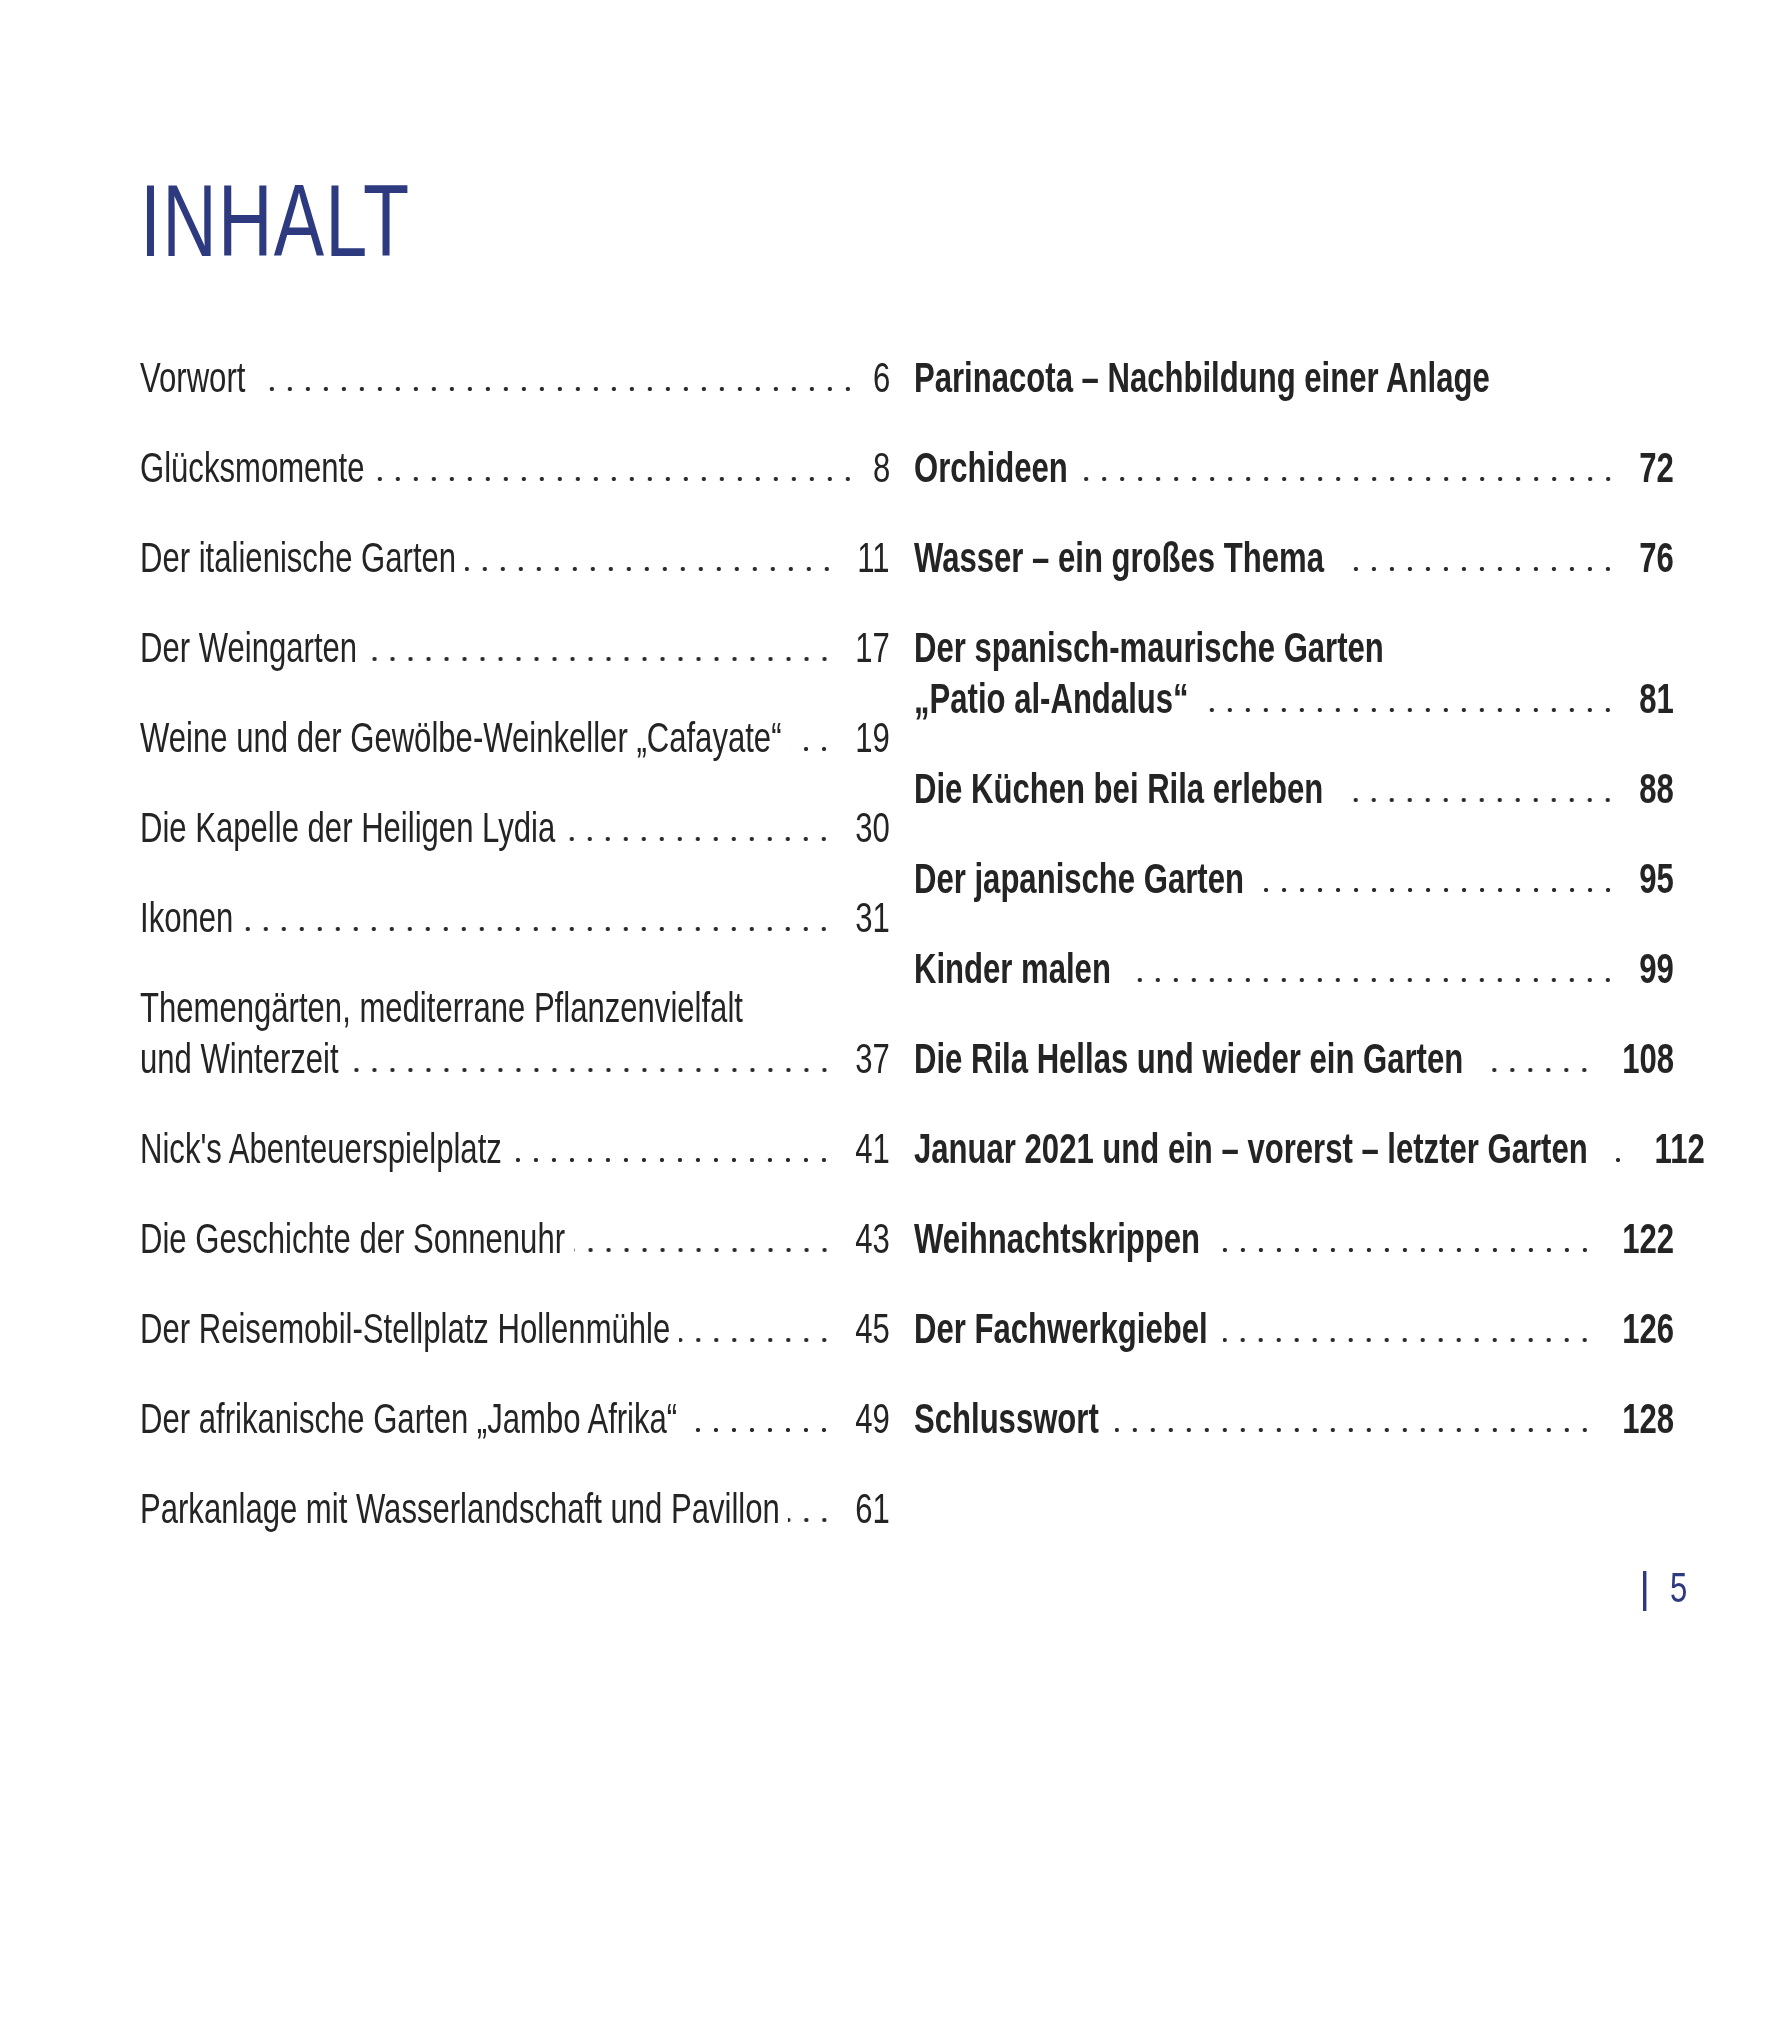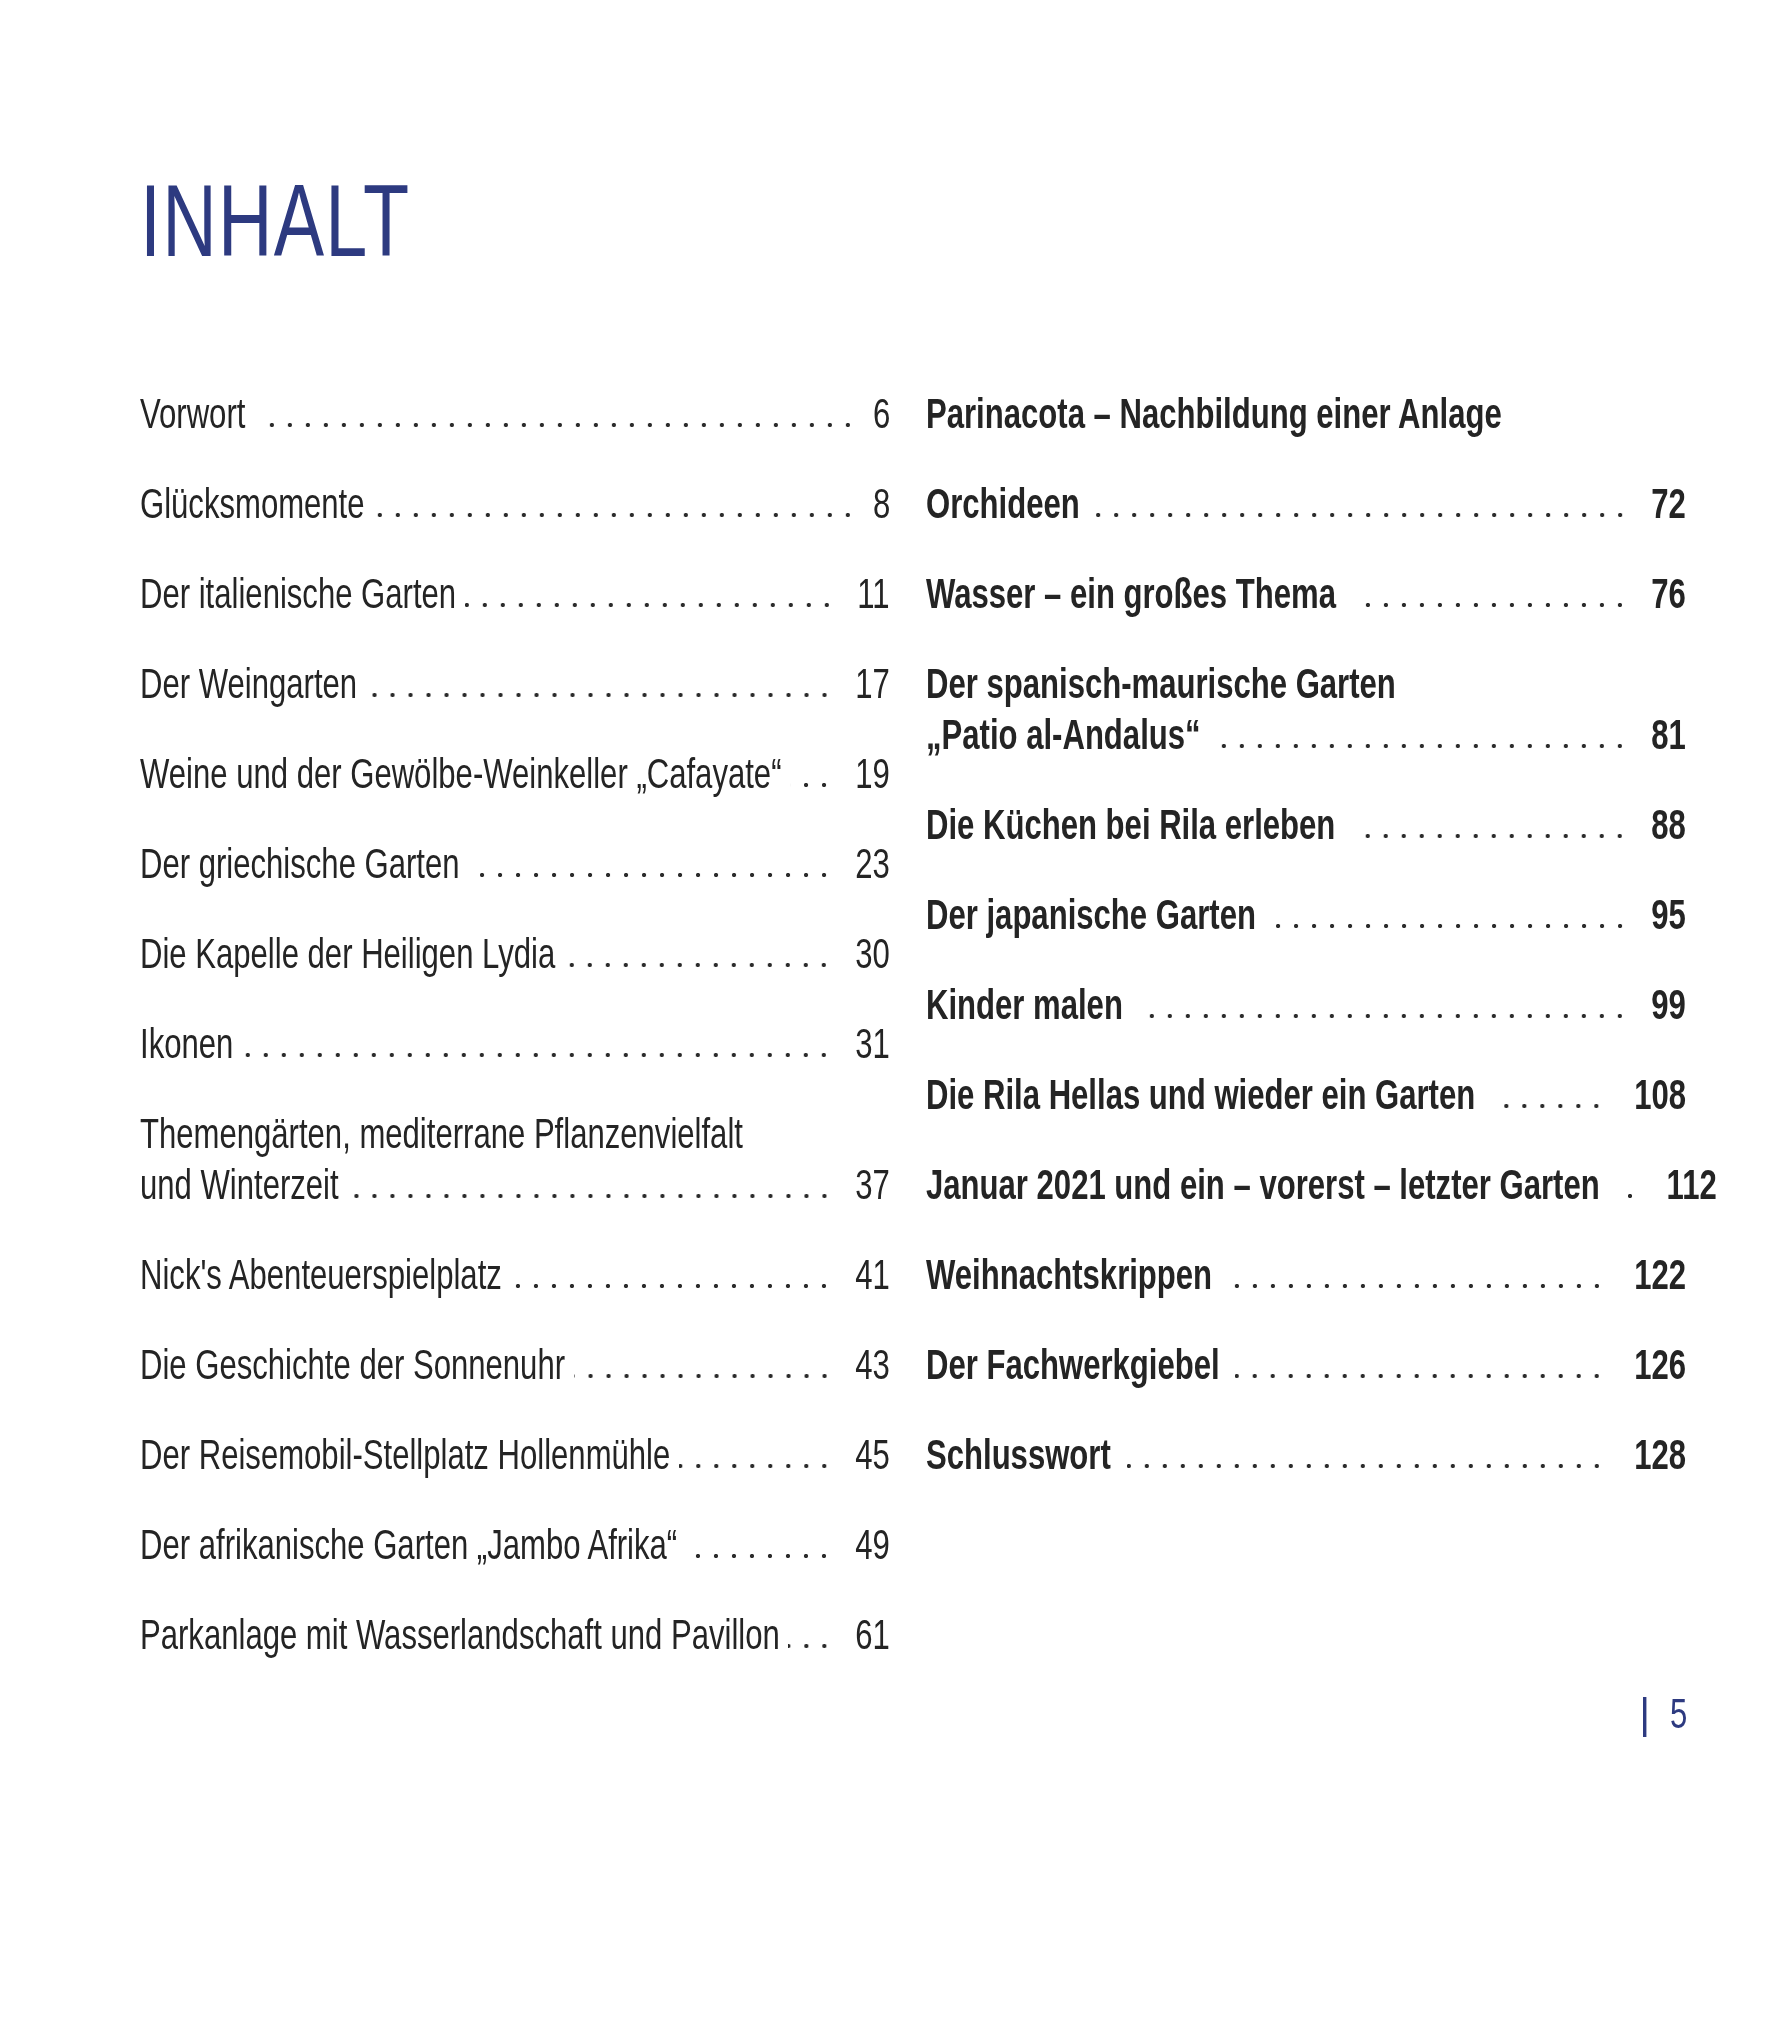--- a/index.html
+++ b/index.html
@@ -21,22 +21,22 @@
     margin: 170px 0 0 0;
     font-size: 102px;
     line-height: 102px;
     font-weight: 400;
     color: #2d3a80;
     letter-spacing: 1.7px;
     white-space: nowrap;
   }
   .columns {
     display: flex;
-    gap: 36px;
-    margin-top: 116px;
+    gap: 24px;
+    margin-top: 80px;
   }
   .col { flex: 0 0 auto; }
   .col-left  { width: 750px; }
   .col-right { width: 760px; font-weight: bold; }
   .toc-entry { margin-bottom: 39px; }
   .toc-entry:last-child { margin-bottom: 0; }
   .line-first {
     font-size: 42px;
     line-height: 51px;
     white-space: nowrap;
@@ -129,28 +129,20 @@
 
   <div class="toc-entry">
 
     <div class="line-last">
       <span class="t cond" style="transform: scaleX(0.74); transform-origin: left center; margin-right: -227px;">Weine und der Gewölbe-Weinkeller „Cafayate“</span>
       <span class="leader"></span>
       <span class="num cond-r" style="display: inline-block; transform: scaleX(0.74); transform-origin: right center;">19</span>
     </div>
   </div>
 
-  <div class="toc-entry">
-
-    <div class="line-last">
-      <span class="t cond" style="transform: scaleX(0.74); transform-origin: left center; margin-right: -113px;">Der griechische Garten</span>
-      <span class="leader"></span>
-      <span class="num cond-r" style="display: inline-block; transform: scaleX(0.74); transform-origin: right center;">23</span>
-    </div>
-  </div>
 
   <div class="toc-entry">
 
     <div class="line-last">
       <span class="t cond" style="transform: scaleX(0.74); transform-origin: left center; margin-right: -147px;">Die Kapelle der Heiligen Lydia</span>
       <span class="leader"></span>
       <span class="num cond-r" style="display: inline-block; transform: scaleX(0.74); transform-origin: right center;">30</span>
     </div>
   </div>
 

